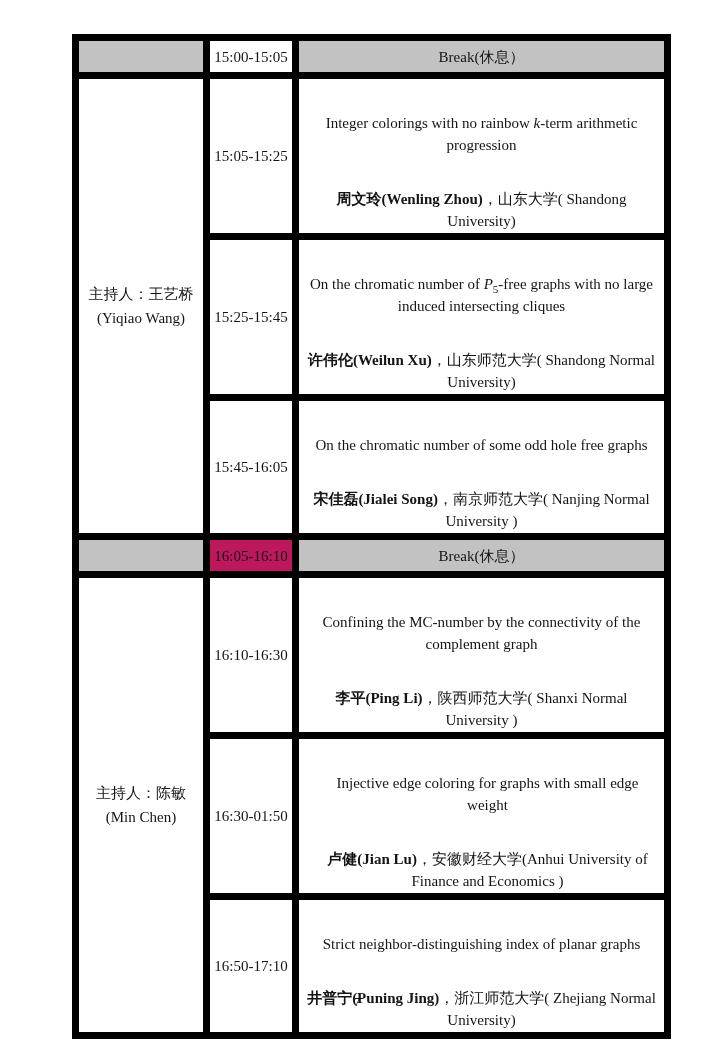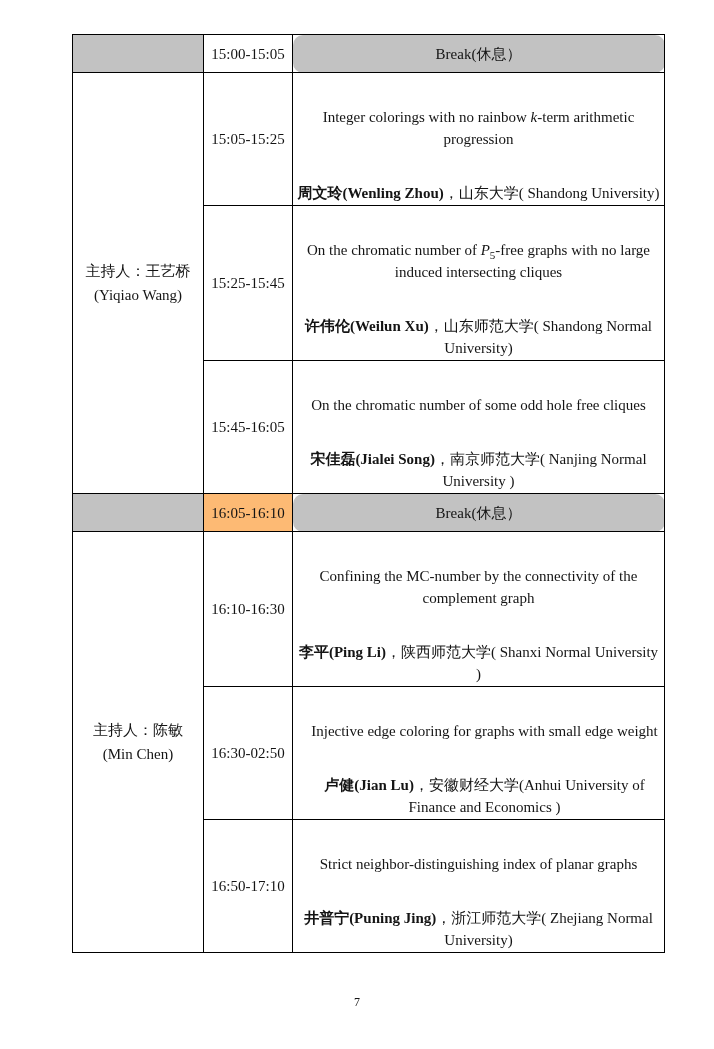--- a/index.html
+++ b/index.html
@@ -19,21 +19,21 @@
     top: 34px;
     width: 592px;
     border-collapse: collapse;
     table-layout: fixed;
   }
   col.col-chair   { width: 131px; }
   col.col-time    { width: 89px;  }
   col.col-content { width: 372px; }
 
   td {
-    border: 1px solid #0f766e;
+    border: 7px solid #0f766e;
     font-size: 15px;
     line-height: 22px;
     vertical-align: middle;
     padding: 1px 3px;
     text-align: center;
   }
   tr.h38 { height: 38px; }
   tr.h66 { height: 66px; }
   tr.h67 { height: 67px; }
   tr.h88 { height: 88px; }
@@ -92,45 +92,45 @@
         <td class="time-cell" style="border-color: rgb(0, 0, 0);">15:25-15:45</td>
         <td class="content-cell" style="border-color: rgb(0, 0, 0); font-family: Liberation Serif, serif;">
           <div class="talk-title"><span>On the chromatic number of </span><span class="seg-i">P</span><sub>5</sub><span>-free graphs with no large induced intersecting cliques</span></div>
           <div class="talk-speaker"><span class="seg-b">许伟伦(Weilun Xu)</span><span>，山东师范大学( Shandong Normal University)</span></div>
         </td>
       </tr>
 
       <tr class="h67">
         <td class="time-cell" style="border-color: rgb(0, 0, 0);">15:45-16:05</td>
         <td class="content-cell" style="border-color: rgb(0, 0, 0);">
-          <div class="talk-title"><span>On the chromatic number of some odd hole free cliques</span></div>
+          <div class="talk-title"><span>On the chromatic number of some odd hole free graphs</span></div>
           <div class="talk-speaker"><span class="seg-b">宋佳磊(Jialei Song)</span><span>，南京师范大学( Nanjing Normal University )</span></div>
         </td>
       </tr>
 
       <tr class="h38">
         <td class="shaded chair-cell" style="background: rgb(194, 194, 194); border-color: rgb(0, 0, 0);"></td>
-        <td class="shaded time-cell" style="background: #fdba74; border-color: rgb(0, 0, 0);">16:05-16:10</td>
+        <td class="shaded time-cell" style="background: #be185d; border-color: rgb(0, 0, 0);">16:05-16:10</td>
         <td class="shaded content-cell" style="background: rgb(194, 194, 194); border-color: rgb(0, 0, 0);">Break(休息）</td>
       </tr>
 
       <tr class="h67">
         <td class="chair-cell" rowspan="3" style="border-color: rgb(0, 0, 0); margin-left: 16px;">
           <div>主持人：陈敏</div>
           <div>(Min Chen)</div>
         </td>
         <td class="time-cell" style="border-color: rgb(0, 0, 0);">16:10-16:30</td>
         <td class="content-cell" style="border-color: rgb(0, 0, 0);">
           <div class="talk-title"><span>Confining the MC-number by the connectivity of the complement graph</span></div>
           <div class="talk-speaker"><span class="seg-b">李平(Ping Li)</span><span>，陕西师范大学( Shanxi Normal University )</span></div>
         </td>
       </tr>
 
       <tr class="h66">
-        <td class="time-cell" style="border-color: rgb(0, 0, 0);">16:30-02:50</td>
+        <td class="time-cell" style="border-color: rgb(0, 0, 0);">16:30-01:50</td>
         <td class="content-cell" style="border-color: rgb(0, 0, 0); padding-left: 16px;">
           <div class="talk-title"><span>Injective edge coloring for graphs with small edge weight</span></div>
           <div class="talk-speaker"><span class="seg-b">卢健(Jian Lu)</span><span>，安徽财经大学(Anhui University of Finance and Economics )</span></div>
         </td>
       </tr>
 
       <tr class="h66">
         <td class="time-cell" style="border-color: rgb(0, 0, 0);">16:50-17:10</td>
         <td class="content-cell" style="border-color: rgb(0, 0, 0);">
           <div class="talk-title"><span>Strict neighbor-distinguishing index of planar graphs</span></div>

